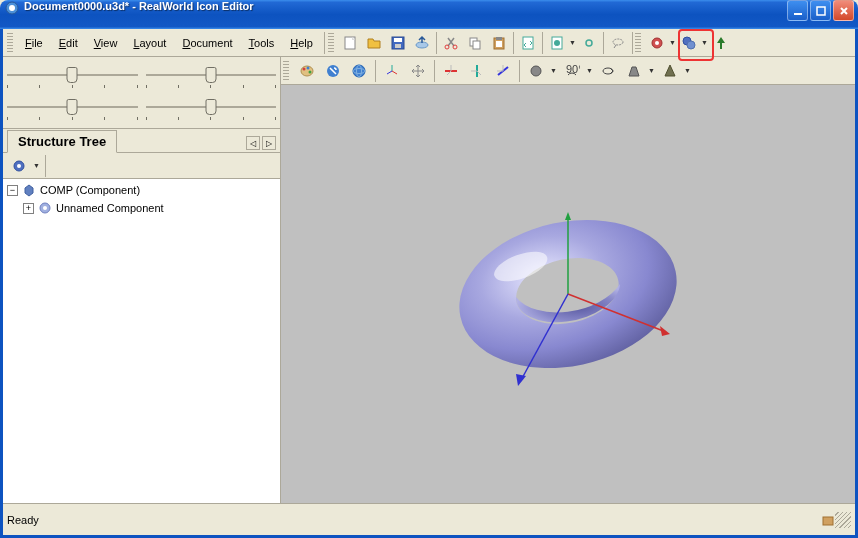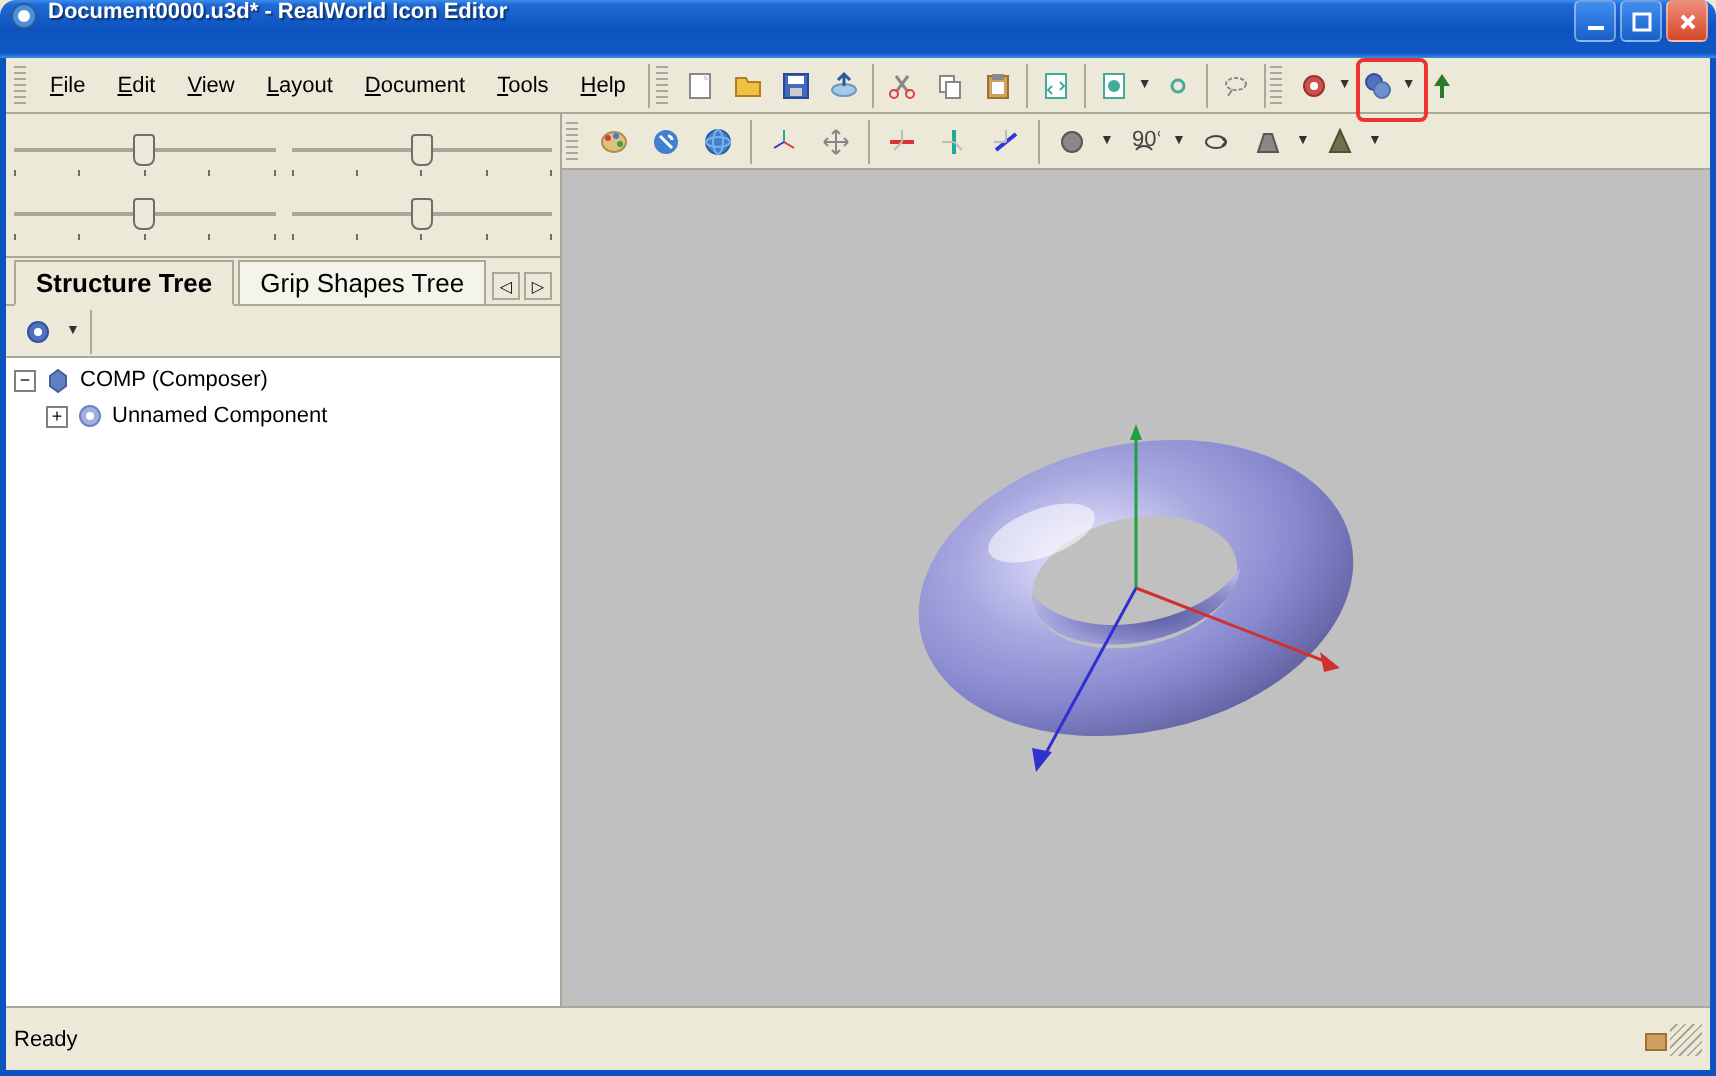--- a/index.html
+++ b/index.html
@@ -249,21 +249,20 @@
                 <span></span>
                 <span></span>
                 <span></span>
                 <span></span>
               </div>
             </div>
       </div>
     </div>
     <div class="tabs">
       <div class="tab active">Structure Tree</div>
-      <div class="tab">Grip Shapes Tree</div>
       <div class="tab-nav">
         <div class="tab-nav-btn">◁</div>
         <div class="tab-nav-btn">▷</div>
       </div>
     </div>
     <div class="tree-toolbar">
       <div class="tb-btn">
             <svg width="16" height="16">
               <circle cx="8" cy="8" r="5" fill="#5070c0" stroke="#3050a0"></circle>
               <circle cx="8" cy="8" r="2" fill="#fff"></circle>
@@ -273,21 +272,21 @@
       <div class="tb-sep"></div>
     </div>
     <div class="tree">
       <div class="tree-node">
         <div class="tree-expander">−</div>
         <span class="tree-icon">
               <svg width="14" height="14">
                 <path d="M7 2l4 3v5l-4 3-4-3V5z" fill="#6080c0" stroke="#4060a0"></path>
               </svg>
             </span>
-        <span>COMP (Composer)</span>
+        <span>COMP (Component)</span>
       </div>
       <div class="tree-node tree-child">
         <div class="tree-expander">+</div>
         <span class="tree-icon">
               <svg width="14" height="14">
                 <circle cx="7" cy="7" r="5" fill="#a0b0e0" stroke="#7080c0"></circle>
                 <circle cx="7" cy="7" r="2" fill="#fff"></circle>
               </svg>
             </span>
         <span>Unnamed Component</span>

